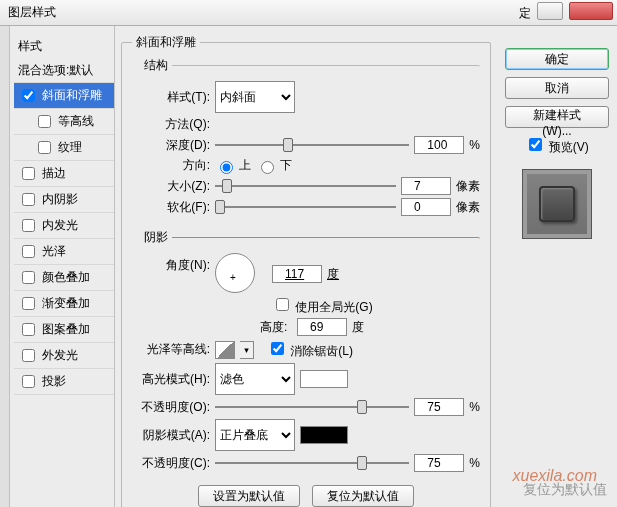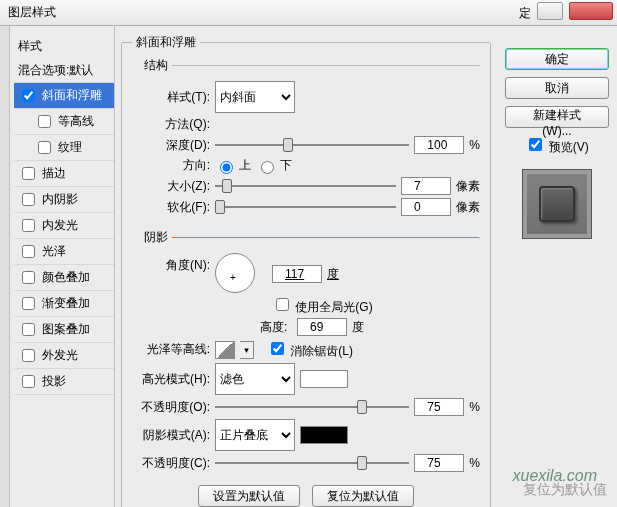--- a/index.html
+++ b/index.html
@@ -33,21 +33,21 @@
 .down { width:14px; height:18px; border:1px solid #888; border-left:none; background:#f0f0f0; display:flex; align-items:center; justify-content:center; font-size:9px; }
 .colorbox { width:48px; height:18px; border:1px solid #888; background:#fff; }
 .colorbox.black { background:#000; }
 .btn-row { display:flex; gap:12px; justify-content:center; margin-top:6px; }
 button.flat { height:22px; padding: 0 14px; background:linear-gradient(#fdfdfd,#e7e7e7); border:1px solid #8a8a8a; border-radius:3px; }
 .rightcol { width:120px; padding: 22px 10px 10px; display:flex; flex-direction:column; align-items:center; gap:7px; }
 .rightcol button.flat { width: 104px; }
 .preview { width:70px; height:70px; background: linear-gradient(#838383,#6f6f6f); border:1px solid #555; display:flex; align-items:center; justify-content:center; margin-top:6px; box-shadow:inset 0 0 0 4px #9c9c9c; }
 .preview .inner { width:36px; height:36px; background:linear-gradient(#666,#444); border:2px solid #333; border-radius:4px; box-shadow: inset 1px 1px 2px #888, 2px 2px 3px rgba(0,0,0,.4); }
 .wm { position:absolute; right:10px; bottom:8px; color:#999; font-size:14px; }
-.wm2 { position:absolute; right:20px; bottom:22px; color:#14532d; font-size:16px; font-style:italic; opacity:.6; }
+.wm2 { position:absolute; right:20px; bottom:22px; color:#c2410c; font-size:16px; font-style:italic; opacity:.6; }
 </style>
 </head>
 <body>
 
 <div class="titlebar">
   <span>图层样式</span>
   <span class="lbl">定</span>
   <div class="btnx"></div>
   <div class="close"></div>
 </div>

